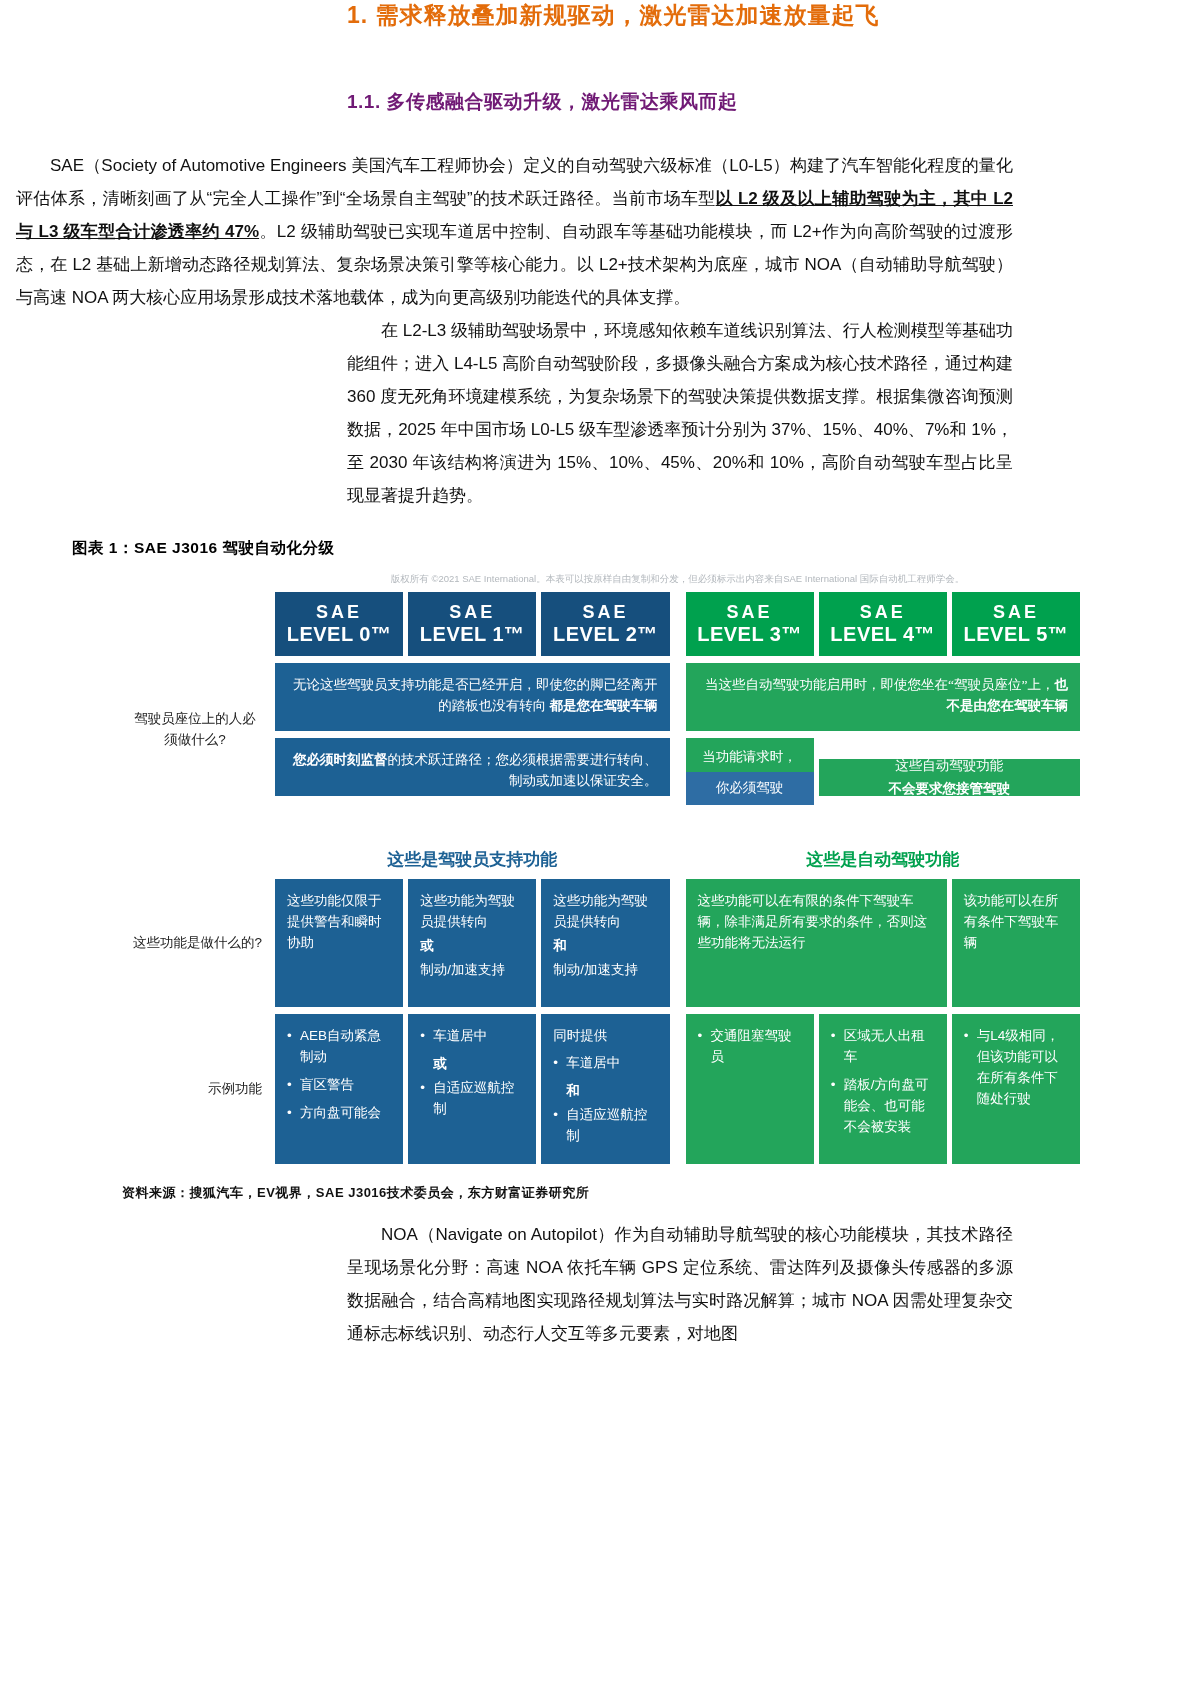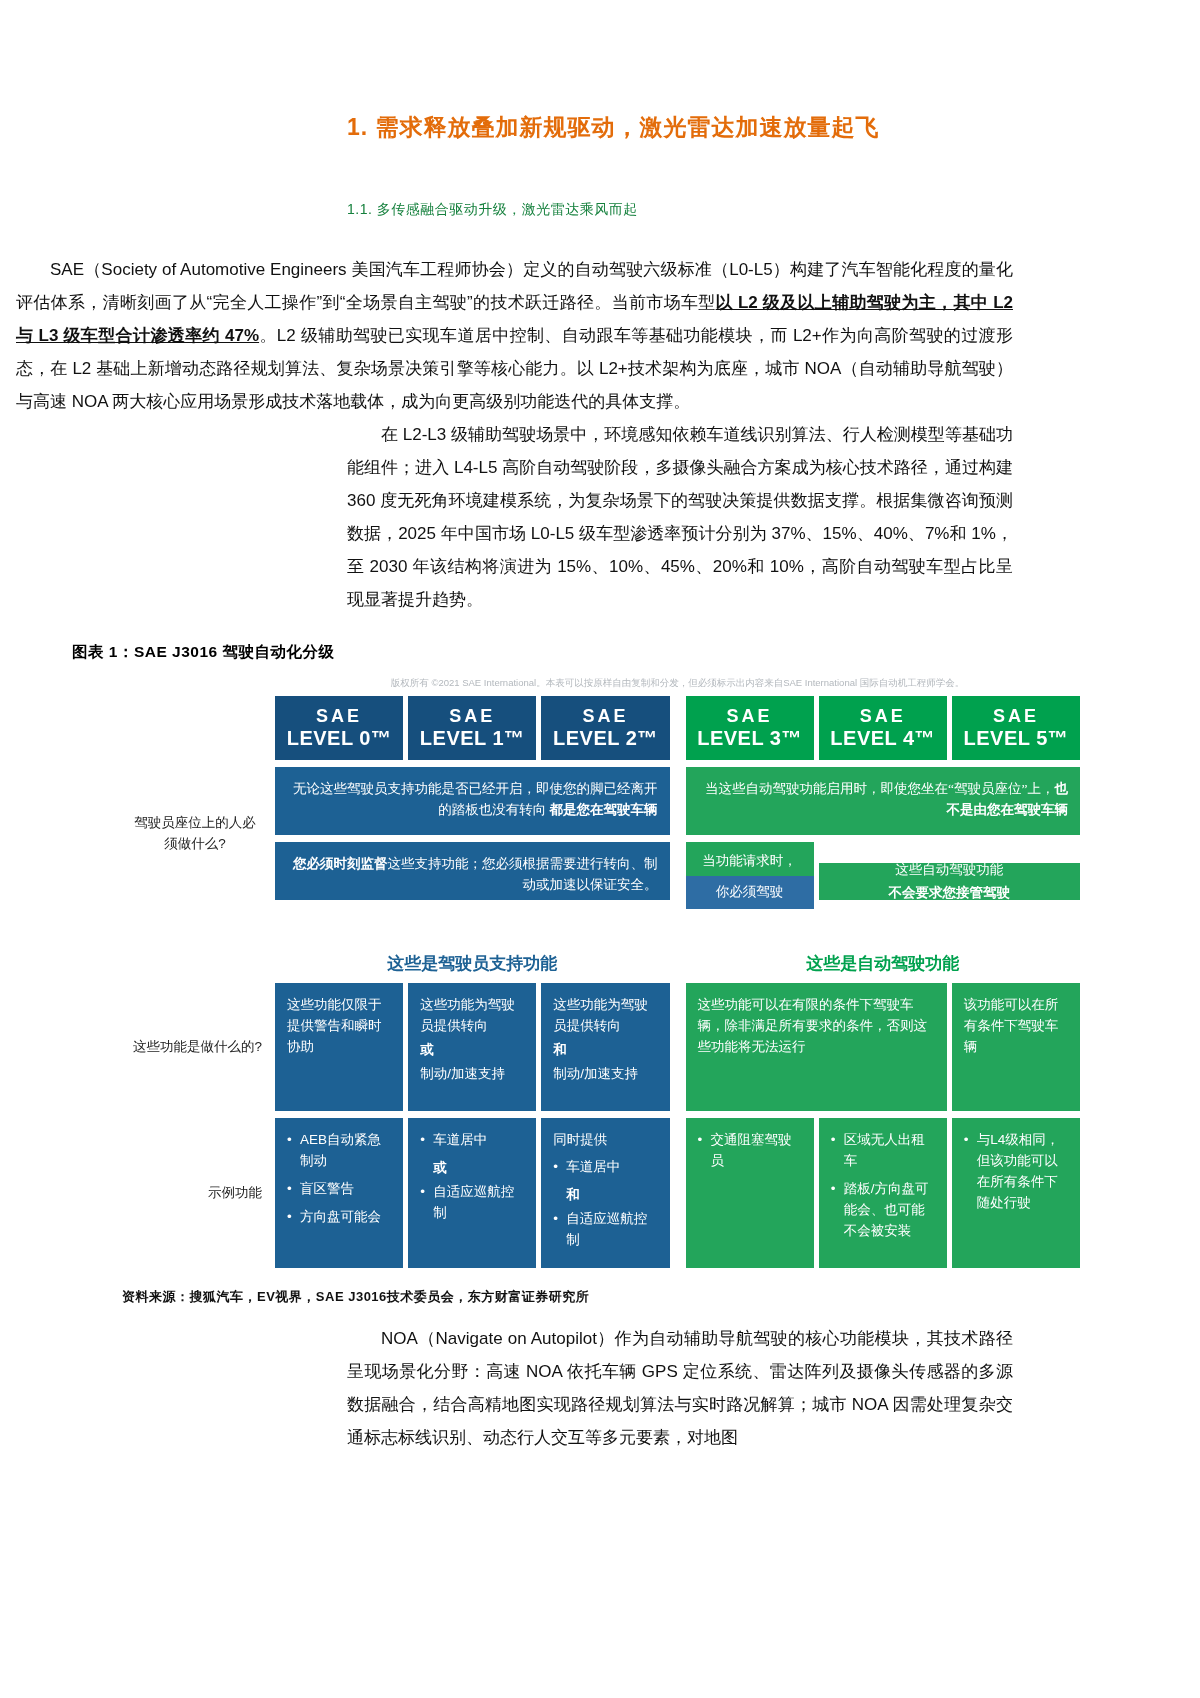--- a/index.html
+++ b/index.html
@@ -2,32 +2,32 @@
 <html style="--heading-orange: #E36C0A; --blue-header: #164F7D; --blue-cell: #1D6194; --strip-blue: #2E6DA4; --green-header: #00A14E; --green-cell: #23A55B; --watermark-gray: #C9CDD2;"><head>
 <meta charset="utf-8">
 <style>
   * { box-sizing: border-box; margin: 0; padding: 0; }
   html, body { background: #ffffff; }
   body {
     width: 1200px; height: 1698px; overflow: hidden;
     font-family: "Liberation Sans", "DejaVu Sans", sans-serif;
     color: #000;
   }
-  .page { width: 1200px; height: 1386px; padding-top: 112px; position: relative; }
+  .page { width: 1200px; height: 1386px; position: relative; }
 
   
   .h1 {
     margin-left: 347px; margin-right: 120px;
     font-size: 23px; font-weight: bold; letter-spacing: 1px;
     color: var(--heading-orange, #E36C0A);
   }
   .h2 {
     margin: 58px 0 0 347px;
-    font-size: 14px; font-weight: normal; letter-spacing: 0.5px;
-    color: #15803d;
+    font-size: 19px; font-weight: bold; letter-spacing: 0.5px;
+    color: #701a75;
   }
 
   
   .body-para {
     margin: 0 187px 0 347px;
     font-size: 17px; line-height: 33px;
     text-align: justify; text-indent: 2em;
     color: #111;
   }
   .body-para.first { margin-top: 34px; margin-left: 16px; }
@@ -165,21 +165,21 @@
         <span class="brand">SAE</span>
         <span class="lvl">LEVEL 5™</span>
       </div>
 
       <div class="rlabel lbl-seat">驾驶员座位上的人必须做什么?</div>
 
       <div class="cell blue seat-blue center inline"><span>无论这些驾驶员支持功能是否已经开启，即使您的脚已经离开的踏板也没有转向 </span><b>都是您在驾驶车辆</b></div>
 
       <div class="cell green seat-green center inline"><span>当这些自动驾驶功能启用时，即使您坐在“驾驶员座位”上，</span><b>也不是由您在驾驶车辆</b></div>
 
-      <div class="cell blue mon-blue center inline"><b>您必须时刻监督</b><span>这些支持功能；您必须根据需要进行转向、制动或加速以保证安全。</span></div>
+      <div class="cell blue mon-blue center inline"><b>您必须时刻监督</b><span>的技术跃迁路径；您必须根据需要进行转向、制动或加速以保证安全。</span></div>
 
       <div class="cell green l3req">
         <div class="l3top">当功能请求时，</div>
         <div class="l3strip">你必须驾驶</div>
       </div>
 
       <div class="cell green l45 center">
           <span>这些自动驾驶功能</span>
           <b>不会要求您接管驾驶</b>
         </div>

